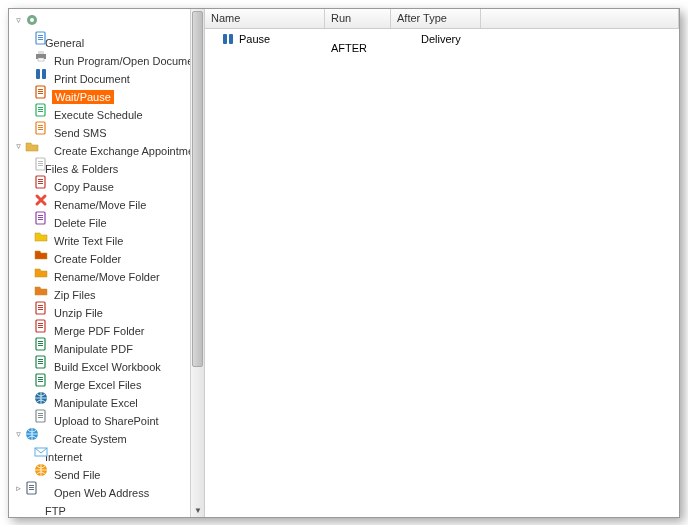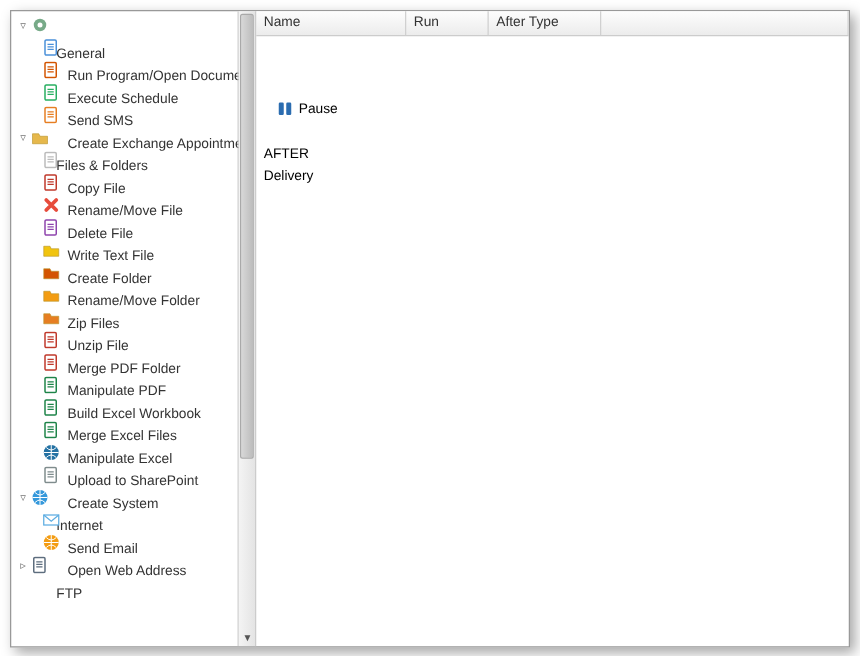--- a/index.html
+++ b/index.html
@@ -91,47 +91,46 @@
   color: #fff;
   padding: 1px 3px;
 }
 .indent1 { padding-left: 4px; }
 .indent2 { padding-left: 24px; }
 
 .list-panel {
   flex: 1;
   display: flex;
   flex-direction: column;
-  gap: 48px;
 }
 .list-header {
   display: flex;
   height: 20px;
   background: linear-gradient(#fdfdfd,#ececec);
   border-bottom: 1px solid #ccc;
 }
 .col {
   border-right: 1px solid #d0d0d0;
   padding: 3px 6px;
   color: #333;
 }
 .col-name { width: 120px; }
 .col-run { width: 66px; }
 .col-after { width: 90px; }
 .col-rest { flex:1; }
 .list-body { flex:1; }
 .row {
   display: flex;
   height: 20px;
-  flex-direction: column;
+  align-items: center;
 }
 .cell { padding: 3px 6px; border-right: 1px solid transparent; }
 .cell-name { width: 120px; display:flex; align-items:center; gap:4px; padding-left:16px;}
 .cell-run { width: 66px; margin-top: 17px; }
-.cell-after { width: 90px; }
+.cell-after { width: 90px; margin-left: 24px; }
 
 svg { display:block; }
 </style>
 </head>
 <body>
 
 <div class="window">
 
   <div class="tree-panel">
     <div class="tree-inner" id="tree">
@@ -152,20 +151,39 @@
               <rect x="4" y="4" width="5" height="1" fill="#4a90d9"></rect>
               <rect x="4" y="6" width="5" height="1" fill="#4a90d9"></rect>
               <rect x="4" y="8" width="5" height="1" fill="#4a90d9"></rect>
             </svg>
           </span>
           <span class="label">Run Program/Open Document</span>
         </div>
         <div class="node indent2">
           <span class="icon">
             <svg width="14" height="14">
+              <rect x="2" y="5" width="10" height="5" fill="#888"></rect>
+              <rect x="4" y="2" width="6" height="3" fill="#ddd"></rect>
+              <rect x="4" y="9" width="6" height="3" fill="#fff" stroke="#999" stroke-width="0.5"></rect>
+            </svg>
+          </span>
+          <span class="label">Print Document</span>
+        </div>
+        <div class="node indent2 selected">
+          <span class="icon">
+            <svg width="14" height="14">
+              <rect x="2" y="2" width="4" height="10" rx="1" fill="#2b6cb0"></rect>
+              <rect x="8" y="2" width="4" height="10" rx="1" fill="#2b6cb0"></rect>
+            </svg>
+          </span>
+          <span class="label">Wait/Pause</span>
+        </div>
+        <div class="node indent2">
+          <span class="icon">
+            <svg width="14" height="14">
               <rect x="2" y="1" width="9" height="12" rx="1" fill="#fff" stroke="#d35400" stroke-width="1.2"></rect>
               <rect x="4" y="4" width="5" height="1" fill="#d35400"></rect>
               <rect x="4" y="6" width="5" height="1" fill="#d35400"></rect>
               <rect x="4" y="8" width="5" height="1" fill="#d35400"></rect>
             </svg>
           </span>
           <span class="label">Execute Schedule</span>
         </div>
         <div class="node indent2">
           <span class="icon">
@@ -200,21 +218,21 @@
         </div>
         <div class="node indent2">
           <span class="icon">
             <svg width="14" height="14">
               <rect x="2" y="1" width="9" height="12" rx="1" fill="#fff" stroke="#bbb" stroke-width="1.2"></rect>
               <rect x="4" y="4" width="5" height="1" fill="#bbb"></rect>
               <rect x="4" y="6" width="5" height="1" fill="#bbb"></rect>
               <rect x="4" y="8" width="5" height="1" fill="#bbb"></rect>
             </svg>
           </span>
-          <span class="label">Copy File</span>
+          <span class="label">Copy Pause</span>
         </div>
         <div class="node indent2">
           <span class="icon">
             <svg width="14" height="14">
               <rect x="2" y="1" width="9" height="12" rx="1" fill="#fff" stroke="#c0392b" stroke-width="1.2"></rect>
               <rect x="4" y="4" width="5" height="1" fill="#c0392b"></rect>
               <rect x="4" y="6" width="5" height="1" fill="#c0392b"></rect>
               <rect x="4" y="8" width="5" height="1" fill="#c0392b"></rect>
             </svg>
           </span>
@@ -356,21 +374,21 @@
           </span>
           <span class="label">Internet</span>
         </div>
         <div class="node indent2">
           <span class="icon">
             <svg width="14" height="14">
               <rect x="1" y="3" width="12" height="8" fill="#fff" stroke="#5dade2"></rect>
               <path d="M1 3 L7 8 L13 3" fill="none" stroke="#5dade2"></path>
             </svg>
           </span>
-          <span class="label">Send Email</span>
+          <span class="label">Send File</span>
         </div>
         <div class="node indent2">
           <span class="icon">
             <svg width="14" height="14">
               <circle cx="7" cy="7" r="6" fill="#f39c12"></circle>
               <path d="M1 7 h12 M7 1 v12 M3 3 Q7 7 11 3 M3 11 Q7 7 11 11" stroke="#fff" stroke-width="0.8" fill="none"></path>
             </svg>
           </span>
           <span class="label">Open Web Address</span>
         </div>

